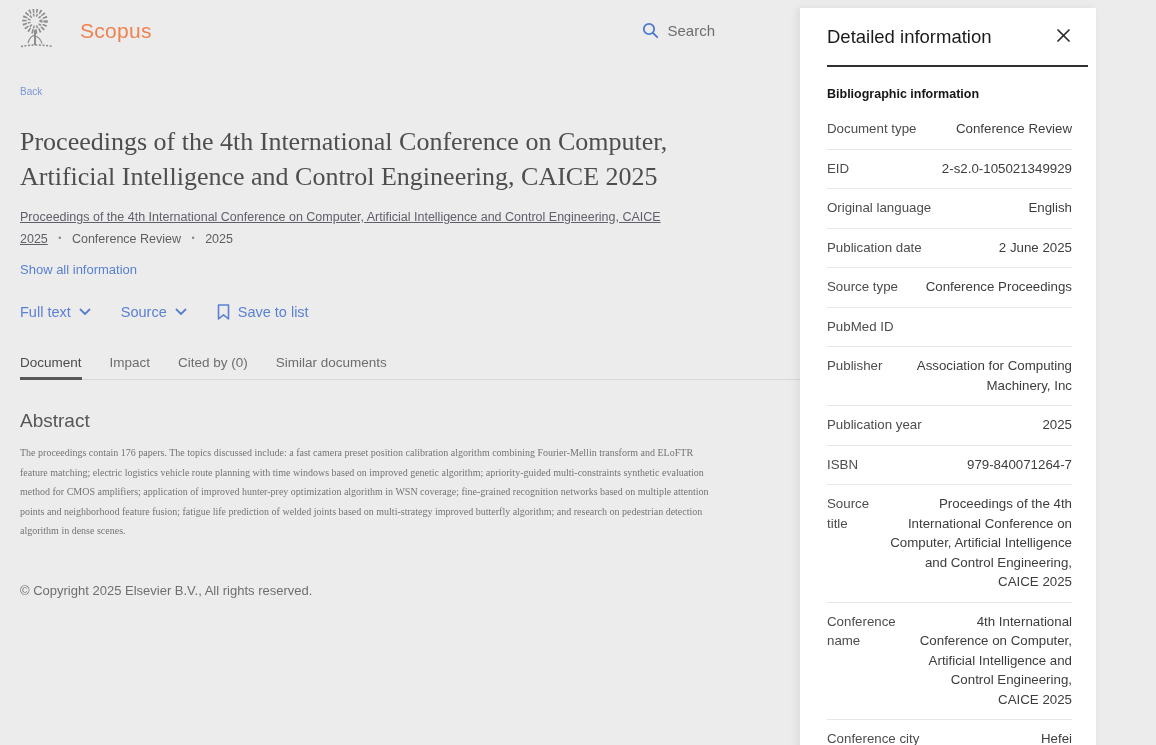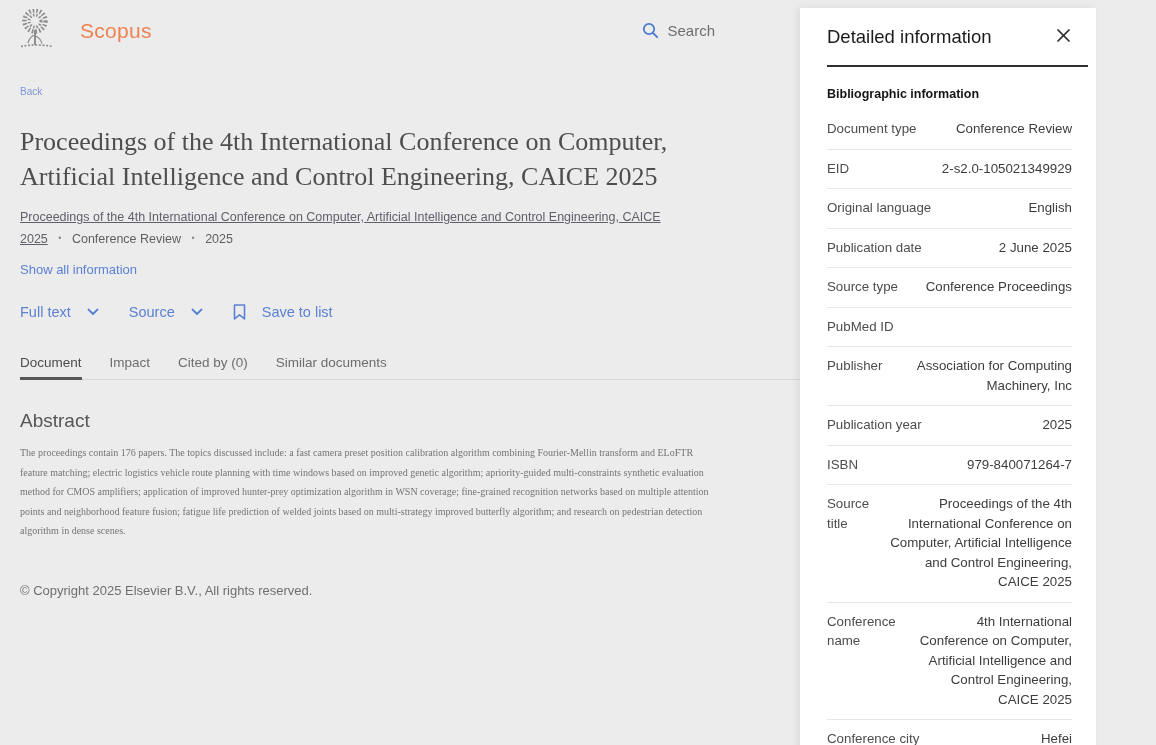--- a/index.html
+++ b/index.html
@@ -51,21 +51,21 @@
 
   .show-all {
     display: inline-block; margin: 12px 0 0 20px;
     font-size: 13px; color: #5b81d3; text-decoration: none; cursor: pointer;
   }
 
   .actions {
     margin: 26px 0 0 20px; display: flex; align-items: center; gap: 30px;
     font-size: 14.5px; color: #5b81d3;
   }
-  .action-item { display: flex; align-items: center; gap: 16px; cursor: pointer; }
+  .action-item { display: flex; align-items: center; gap: 8px; cursor: pointer; }
 
   .tab-bar {
     margin: 35px 0 0 20px; width: 780px;
     display: flex; gap: 28px;
     border-bottom: 1px solid #d8d8d8;
   }
   .tab {
     position: relative; padding-bottom: 9px;
     font-size: 13.5px; color: #6d6d6d; cursor: pointer;
   }

